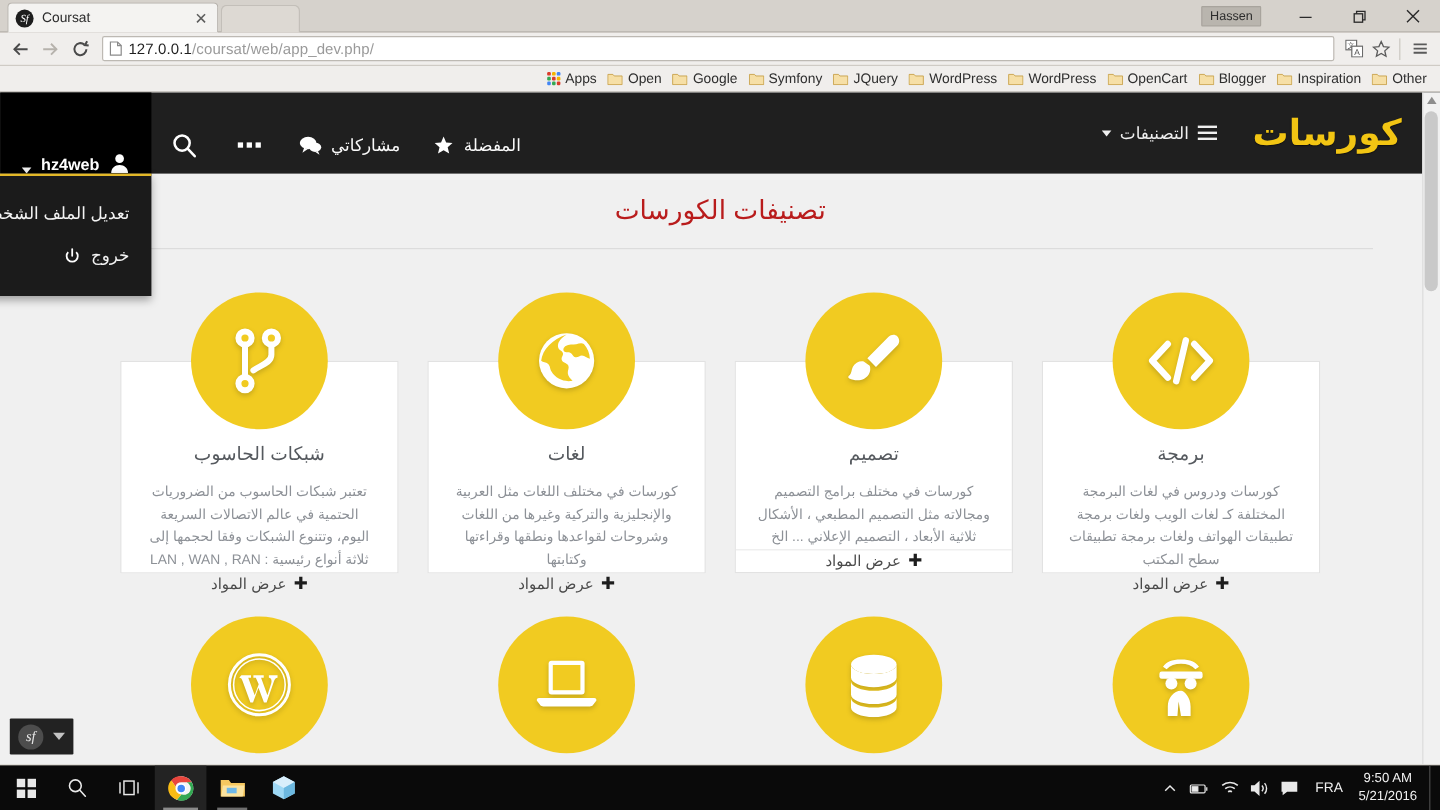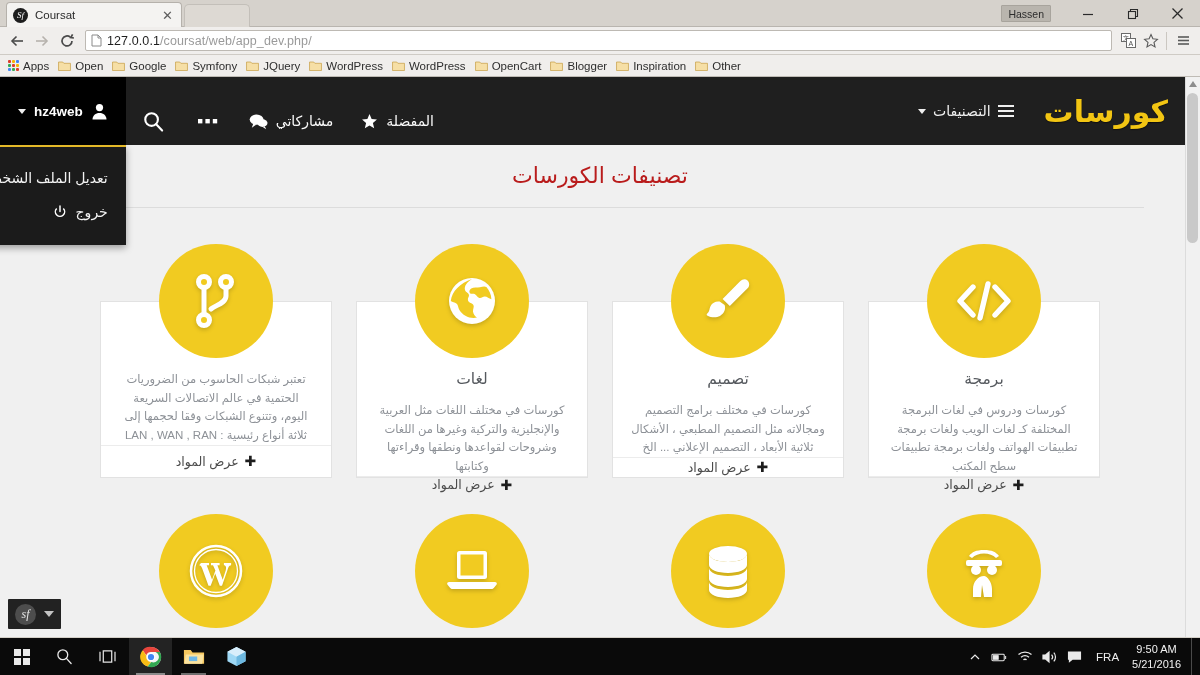--- a/index.html
+++ b/index.html
@@ -74,21 +74,21 @@
   .url b { color: #1f1f1f; font-weight: normal; }
   .tb-icon {
     width: 22px; height: 22px; display: flex; align-items: center; justify-content: center;
     color: #5a5a5a; margin-left: 1px;
   }
   .tb-sep { width: 1px; height: 18px; background: #cbc7c1; margin: 0 4px; }
 
   
   .bookmarks {
     height: 22px; background: #f0eeec; display: flex; align-items: center;
-    padding: 0 5px; border-bottom: 1px solid #bfbbb5;
+    padding: 0 5px; border-bottom: 1px solid #bfbbb5; justify-content: flex-end;
   }
   .bm { display: flex; align-items: center; height: 18px; padding: 0 6px 0 3px; }
   .bm-label { font-size: 11.5px; color: #2e2e2e; margin-left: 4px; white-space: nowrap; }
   .apps-grid {
     width: 11px; height: 11px; display: grid; grid-template-columns: repeat(3,1fr);
     grid-template-rows: repeat(3,1fr); gap: 1px;
   }
   .apps-grid i { display: block; border-radius: 1px; }
   .folder-ico { width: 13px; height: 11px; flex: 0 0 auto; }
 
@@ -133,21 +133,21 @@
   }
   .nav-spacer { flex: 1; }
   .nav-right { display: flex; align-items: center; height: 68px; }
   .nav-item {
     display: flex; align-items: center; gap: 8px; color: #fafafa;
     font-size: 14px; padding: 0 14px; height: 68px; white-space: nowrap; margin-top: 20px;
   }
   .nav-item.icon-only { padding: 0 16px; }
   .user-box {
     position: relative; height: 68px; background: #000; display: flex;
-    align-items: center; gap: 8px; padding: 0 18px; color: #fff; font-size: 13.5px;
+    align-items: flex-end; gap: 8px; padding: 0 18px; color: #fff; font-size: 13.5px;
   }
   .user-box .uname { font-weight: bold; font-family: "Liberation Sans", sans-serif; }
   .user-dropdown {
     position: absolute; top: 68px; right: 0; width: 192px; background: #1b1b1b;
     border-top: 2px solid #e3b828; padding: 14px 0 16px; z-index: 40;
     box-shadow: 0 3px 7px rgba(0,0,0,.35);
   }
   .dd-item {
     display: flex; align-items: center; justify-content: flex-start; gap: 9px;
     color: #f3f3f3; font-size: 14px; padding: 9px 18px; white-space: nowrap;
@@ -541,20 +541,21 @@
           <div class="cat-circle">
             <svg width="44" height="56" viewBox="0 0 44 56" fill="none" stroke="#ffffff" stroke-width="5">
               <circle cx="10" cy="9" r="5.5" fill="#f1cb21"></circle>
               <circle cx="32" cy="9" r="5.5" fill="#f1cb21"></circle>
               <circle cx="10" cy="47" r="5.5" fill="#f1cb21"></circle>
               <path d="M10 15v26" stroke-linecap="round"></path>
               <path d="M32 15v8c0 7-10 9-15 13" stroke-linecap="round"></path>
             </svg>
           </div>
           <div class="card">
+            <div class="card-title">شبكات الحاسوب</div>
             <div class="card-desc">تعتبر شبكات الحاسوب من الضروريات الحتمية في عالم الاتصالات السريعة اليوم، وتتنوع الشبكات وفقا لحجمها إلى ثلاثة أنواع رئيسية : LAN , WAN , RAN</div>
             <div class="card-footer">
               <span class="plus">✚</span>
               <span>عرض المواد</span>
             </div>
           </div>
         </div>
 
       </div>
 

